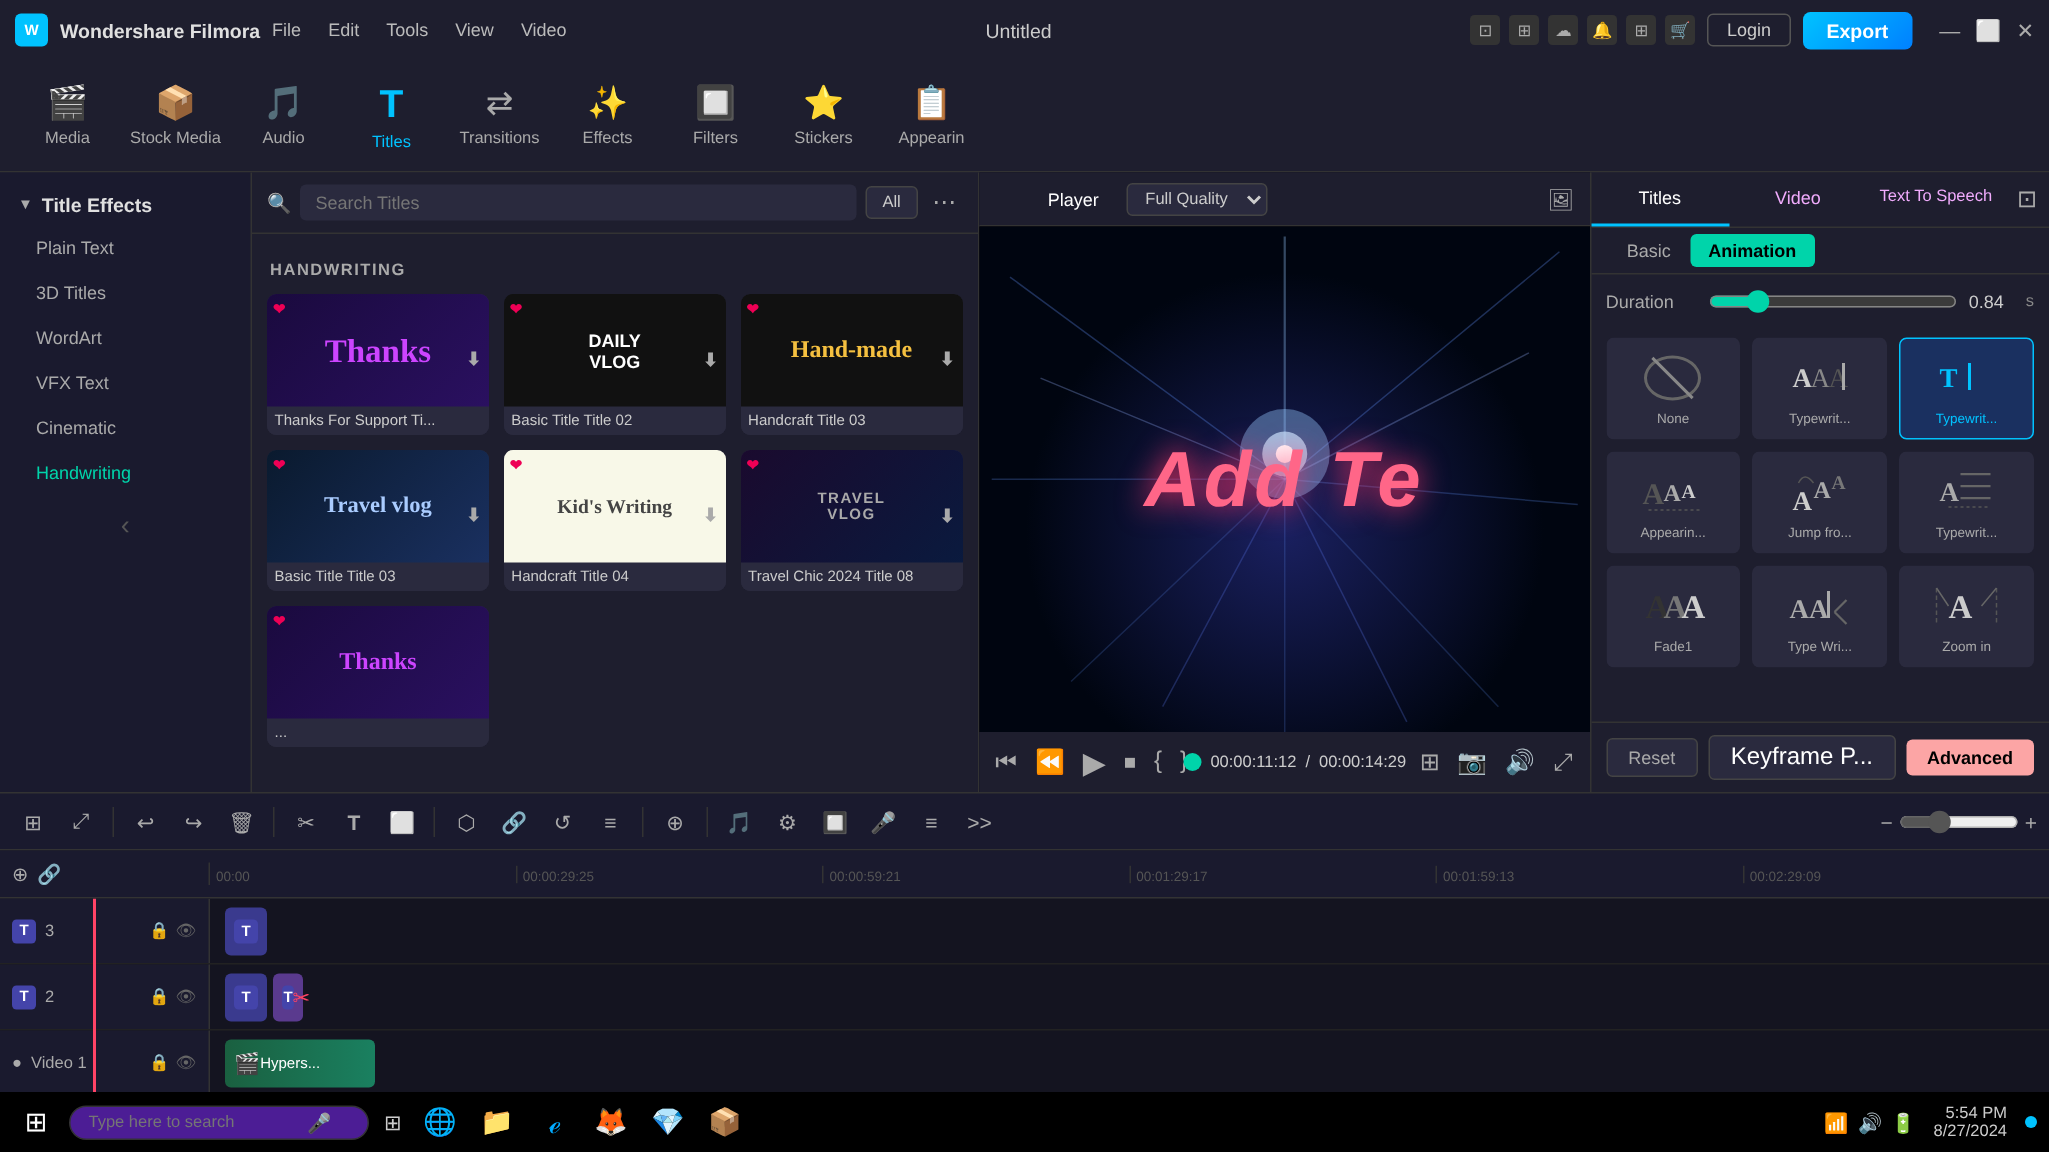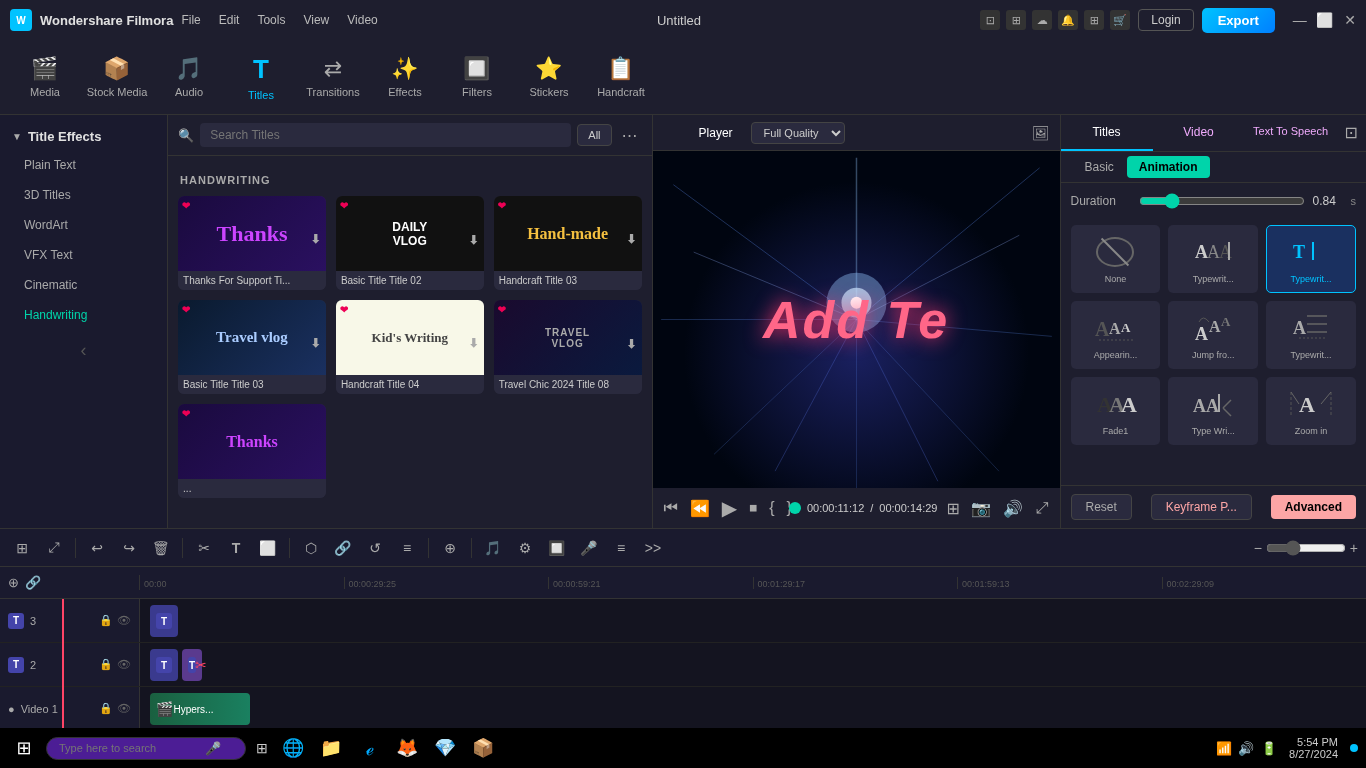--- a/index.html
+++ b/index.html
@@ -126,21 +126,21 @@
     .tl-clip { position: absolute; height: 32px; top: 6px; border-radius: 4px; display: flex; align-items: center; padding: 0 6px; font-size: 10px; color: #fff; overflow: hidden; cursor: pointer; }
     .tl-clip.video { background: linear-gradient(90deg, #1a6040 0%, #1a8060 100%); left: 10px; width: 100px; }
     .tl-clip.title1 { background: #3a3a8e; left: 10px; width: 28px; }
     .tl-clip.title3 { background: #3a3a8e; left: 10px; width: 28px; }
     .tl-clip.title4 { background: #5a3a8e; left: 42px; width: 20px; }
     .scissors-mark { position: absolute; left: 55px; top: 50%; transform: translateY(-50%); color: #ff4466; font-size: 14px; z-index: 12; }
 
     
     #right-bottom { display: flex; justify-content: space-between; align-items: center; padding: 8px 10px; border-top: 1px solid #333; }
     #reset-btn { background: #2a2a3e; border: 1px solid #444; color: #aaa; padding: 5px 14px; border-radius: 4px; cursor: pointer; font-size: 12px; }
-    #keyframe-btn { background: #2a2a3e; border: 1px solid #444; color: #fca5a5; padding: 5px 14px; border-radius: 4px; cursor: pointer; font-size: 12px; text-align: center; }
+    #keyframe-btn { background: #2a2a3e; border: 1px solid #444; color: #ffffff; padding: 5px 14px; border-radius: 4px; cursor: pointer; font-size: 16px; text-align: center; }
     #advanced-btn { background: #fca5a5; border: none; color: #000; padding: 5px 14px; border-radius: 4px; cursor: pointer; font-size: 12px; font-weight: 600; }
 
     
     ::-webkit-scrollbar { width: 5px; height: 5px; }
     ::-webkit-scrollbar-track { background: #1a1a2e; }
     ::-webkit-scrollbar-thumb { background: #444; border-radius: 3px; }
 
     .taskbar { position: fixed; bottom: 0; left: 0; right: 0; height: 40px; background: #000; display: flex; align-items: center; padding: 0 8px; gap: 6px; z-index: 100; }
     .taskbar-start { width: 32px; height: 32px; background: transparent; display: flex; align-items: center; justify-content: center; color: #fff; font-size: 18px; cursor: pointer; }
     .taskbar-search { display: flex; align-items: center; background: #4c1d95; border: 1px solid #333; border-radius: 20px; padding: 3px 12px; gap: 6px; width: 200px; }
@@ -220,21 +220,21 @@
   <div class="tool-item">
     <span class="tool-icon">🔲</span>
     <span>Filters</span>
   </div>
   <div class="tool-item">
     <span class="tool-icon">⭐</span>
     <span>Stickers</span>
   </div>
   <div class="tool-item">
     <span class="tool-icon">📋</span>
-    <span>Handcraft</span>
+    <span>Appearin</span>
   </div>
 </div>
 
 <div id="main">
 
   <div id="left-panel">
     <div class="panel-header">
       <span class="arrow">▼</span>
       <span>Title Effects</span>
     </div>

